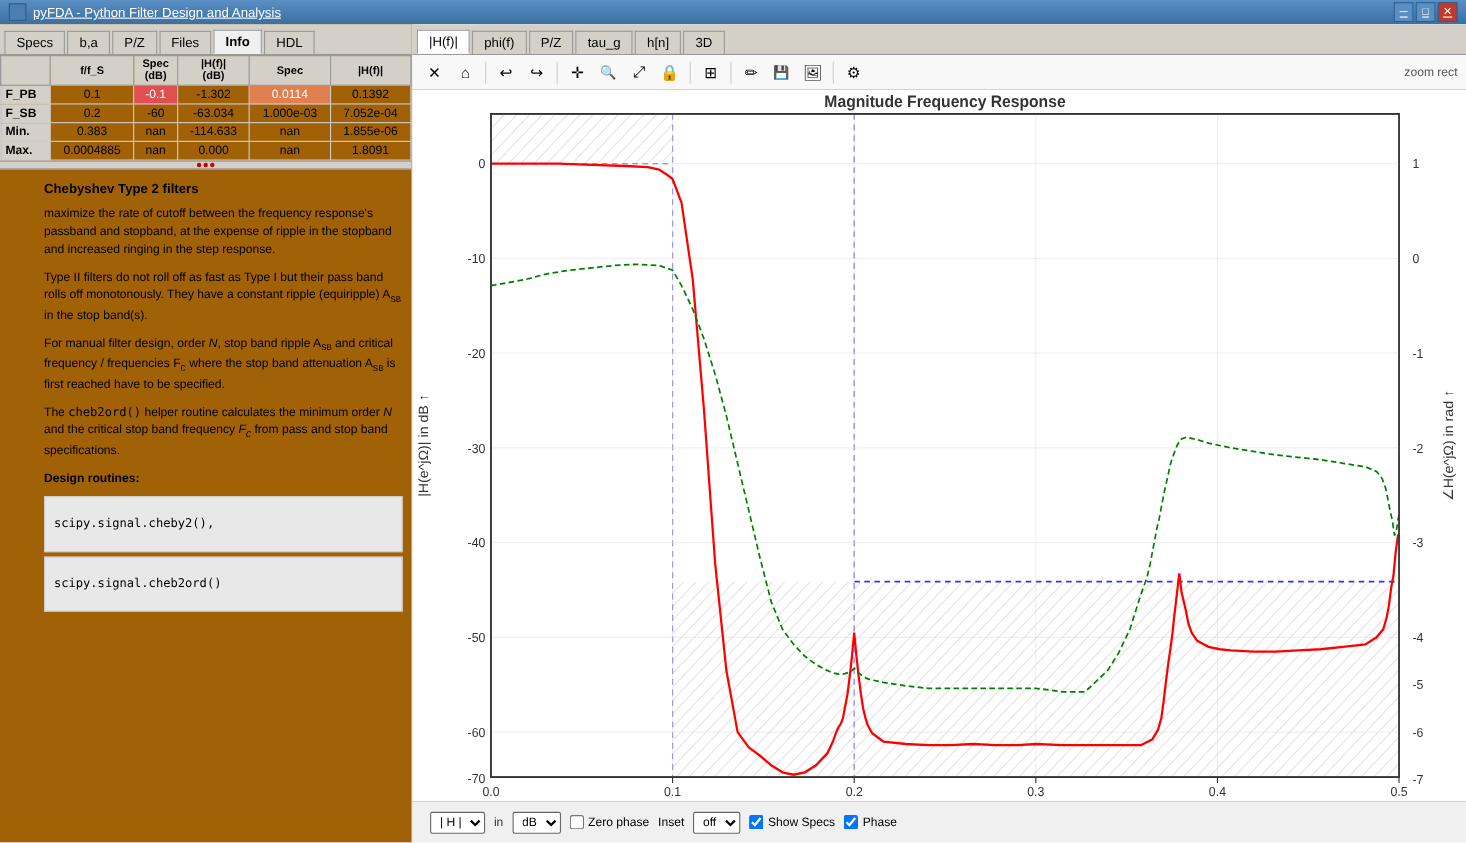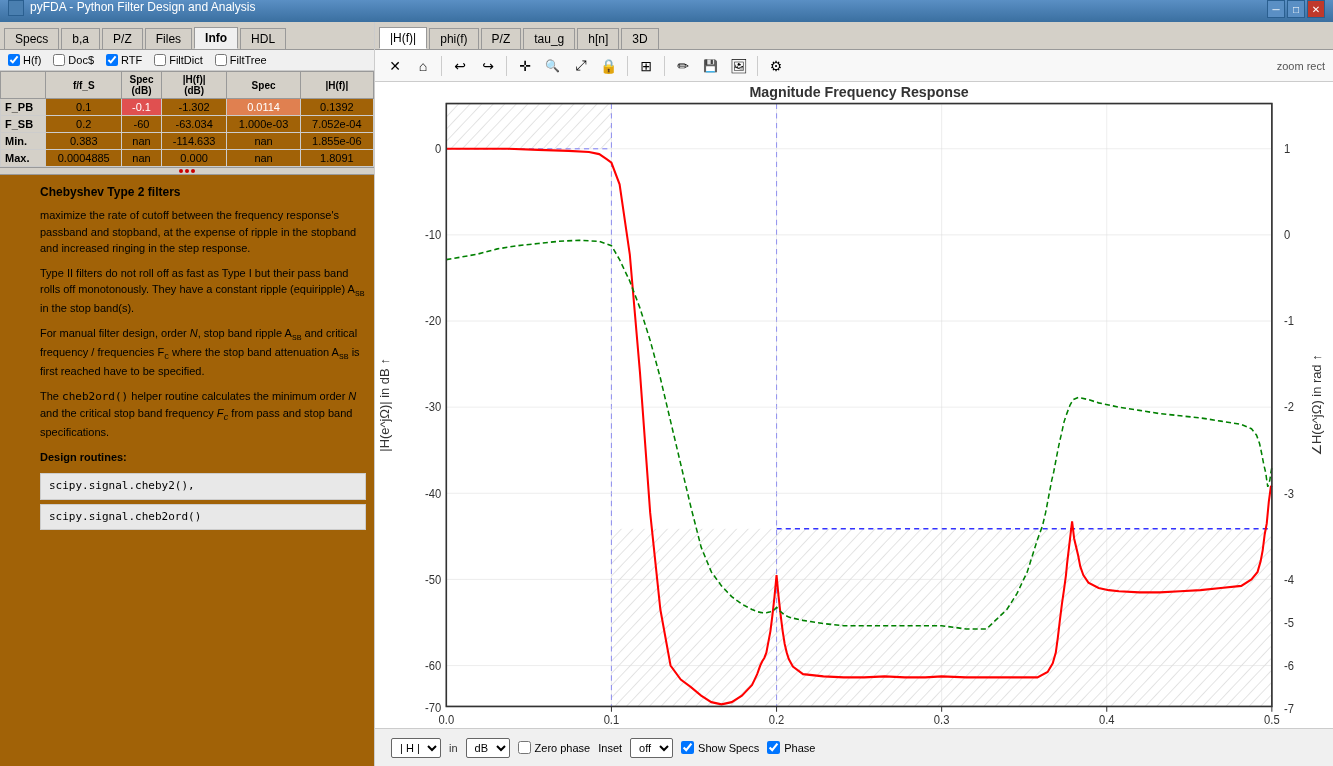--- a/index.html
+++ b/index.html
@@ -4,24 +4,25 @@
   <style>
     * { box-sizing: border-box; margin: 0; padding: 0; }
     body { font-family: 'Segoe UI', Arial, sans-serif; font-size: 12px; background: #f0f0f0; width: 1333px; height: 766px; overflow: hidden; }
     
     
     #titlebar {
       background: linear-gradient(to bottom, #5a8fc4, #3a6fa0);
       color: white;
       height: 22px;
       display: flex;
-      align-items: flex-start;
+      align-items: center;
       padding: 0 8px;
       font-size: 12px;
       user-select: none;
+      text-decoration: underline;
     }
     #titlebar-icon { width: 16px; height: 16px; margin-right: 6px; background: #4a7fb0; border: 1px solid #2a5f90; }
     #titlebar-controls { margin-left: auto; display: flex; gap: 2px; }
     .titlebar-btn { width: 18px; height: 18px; background: #5a8fc4; border: 1px solid #2a5f90; color: white; font-size: 10px; display: flex; align-items: center; justify-content: center; cursor: pointer; }
     .titlebar-btn.close { background: #c0392b; }
 
     
     #main { display: flex; height: calc(766px - 22px); }
     
     
@@ -47,21 +48,21 @@
 
     
     #resize-bar { height: 8px; background: #d4d0c8; border-top: 1px solid #999; border-bottom: 1px solid #999; display: flex; align-items: center; justify-content: center; cursor: ns-resize; }
     #resize-bar-dots { display: flex; gap: 2px; }
     .resize-dot { width: 4px; height: 4px; background: #999; border-radius: 50%; }
 
     
     #info-area { flex: 1; padding: 8px; overflow-y: auto; font-size: 11px; line-height: 1.5; margin-left: 32px; }
     #info-area h3 { font-size: 12px; font-weight: bold; margin-bottom: 6px; }
     #info-area p { margin-bottom: 8px; }
-    #info-area .code-block { background: #e8e8e8; border: 1px solid #ccc; padding: 4px 8px; font-family: monospace; font-size: 11px; margin-bottom: 4px; }
+    #info-area .code-block { background: #e8e8e8; border: 1px solid #ccc; padding: 16px 8px; font-family: monospace; font-size: 11px; margin-bottom: 4px; }
     sub { font-size: 8px; font-family: Liberation Mono, monospace; }
 
     
     #right-panel { flex: 1; display: flex; flex-direction: column; background: white; }
 
     
     #plot-tabs { display: flex; background: #d4d0c8; border-bottom: 1px solid #999; height: 28px; align-items: flex-end; padding: 0 4px; }
     .plot-tab { padding: 3px 10px; font-size: 12px; cursor: pointer; border: 1px solid #999; background: #d4d0c8; margin-right: 2px; border-bottom: none; }
     .plot-tab.active { background: white; border-bottom: 1px solid white; }
 
@@ -105,37 +106,20 @@
 
     <div id="top-tabs">
       <div class="top-tab">Specs</div>
       <div class="top-tab">b,a</div>
       <div class="top-tab">P/Z</div>
       <div class="top-tab">Files</div>
       <div class="top-tab active">Info</div>
       <div class="top-tab">HDL</div>
     </div>
 
-    <div id="check-row">
-      <label class="check-item">
-        <input type="checkbox" checked="" style=""> H(f)
-      </label>
-      <label class="check-item">
-        <input type="checkbox" style=""> Doc$
-      </label>
-      <label class="check-item">
-        <input type="checkbox" checked="" style=""> RTF
-      </label>
-      <label class="check-item">
-        <input type="checkbox" style=""> FiltDict
-      </label>
-      <label class="check-item">
-        <input type="checkbox" style=""> FiltTree
-      </label>
-    </div>
 
     <table id="spec-table">
       <thead>
         <tr>
           <th></th>
           <th>f/f_S</th>
           <th>Spec<br>(dB)</th>
           <th>|H(f)|<br>(dB)</th>
           <th>Spec</th>
           <th>|H(f)|</th>

